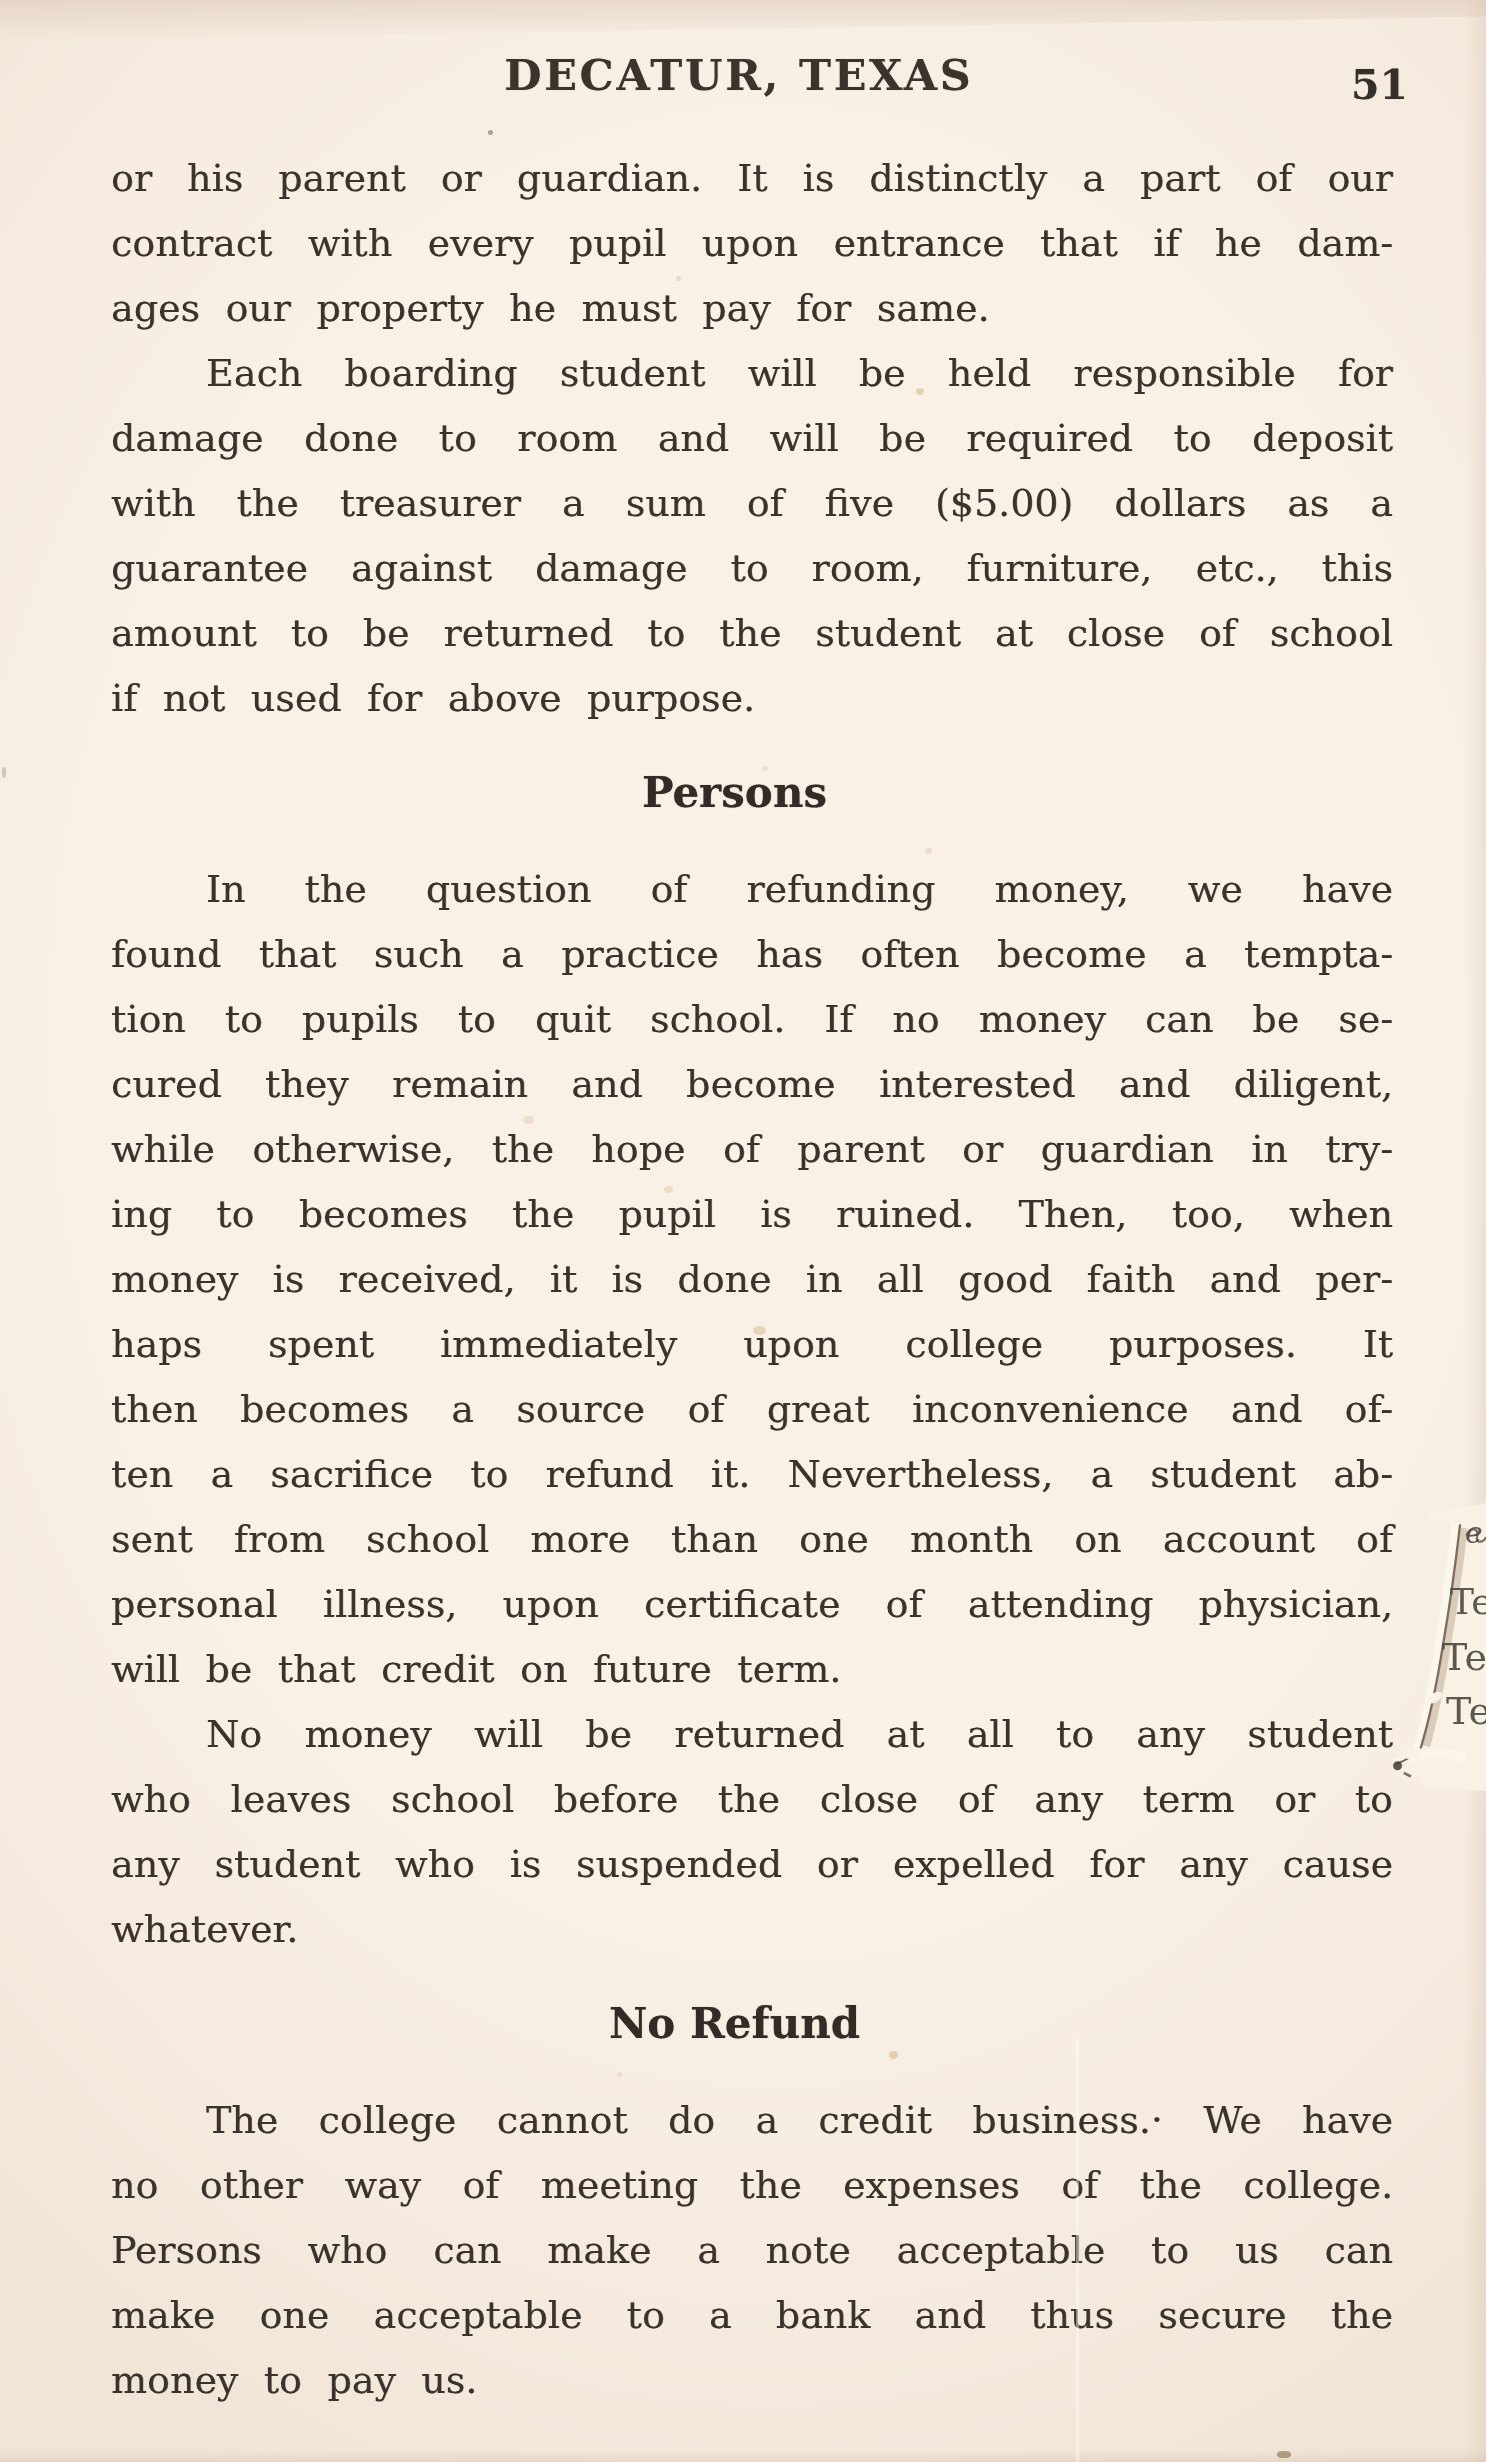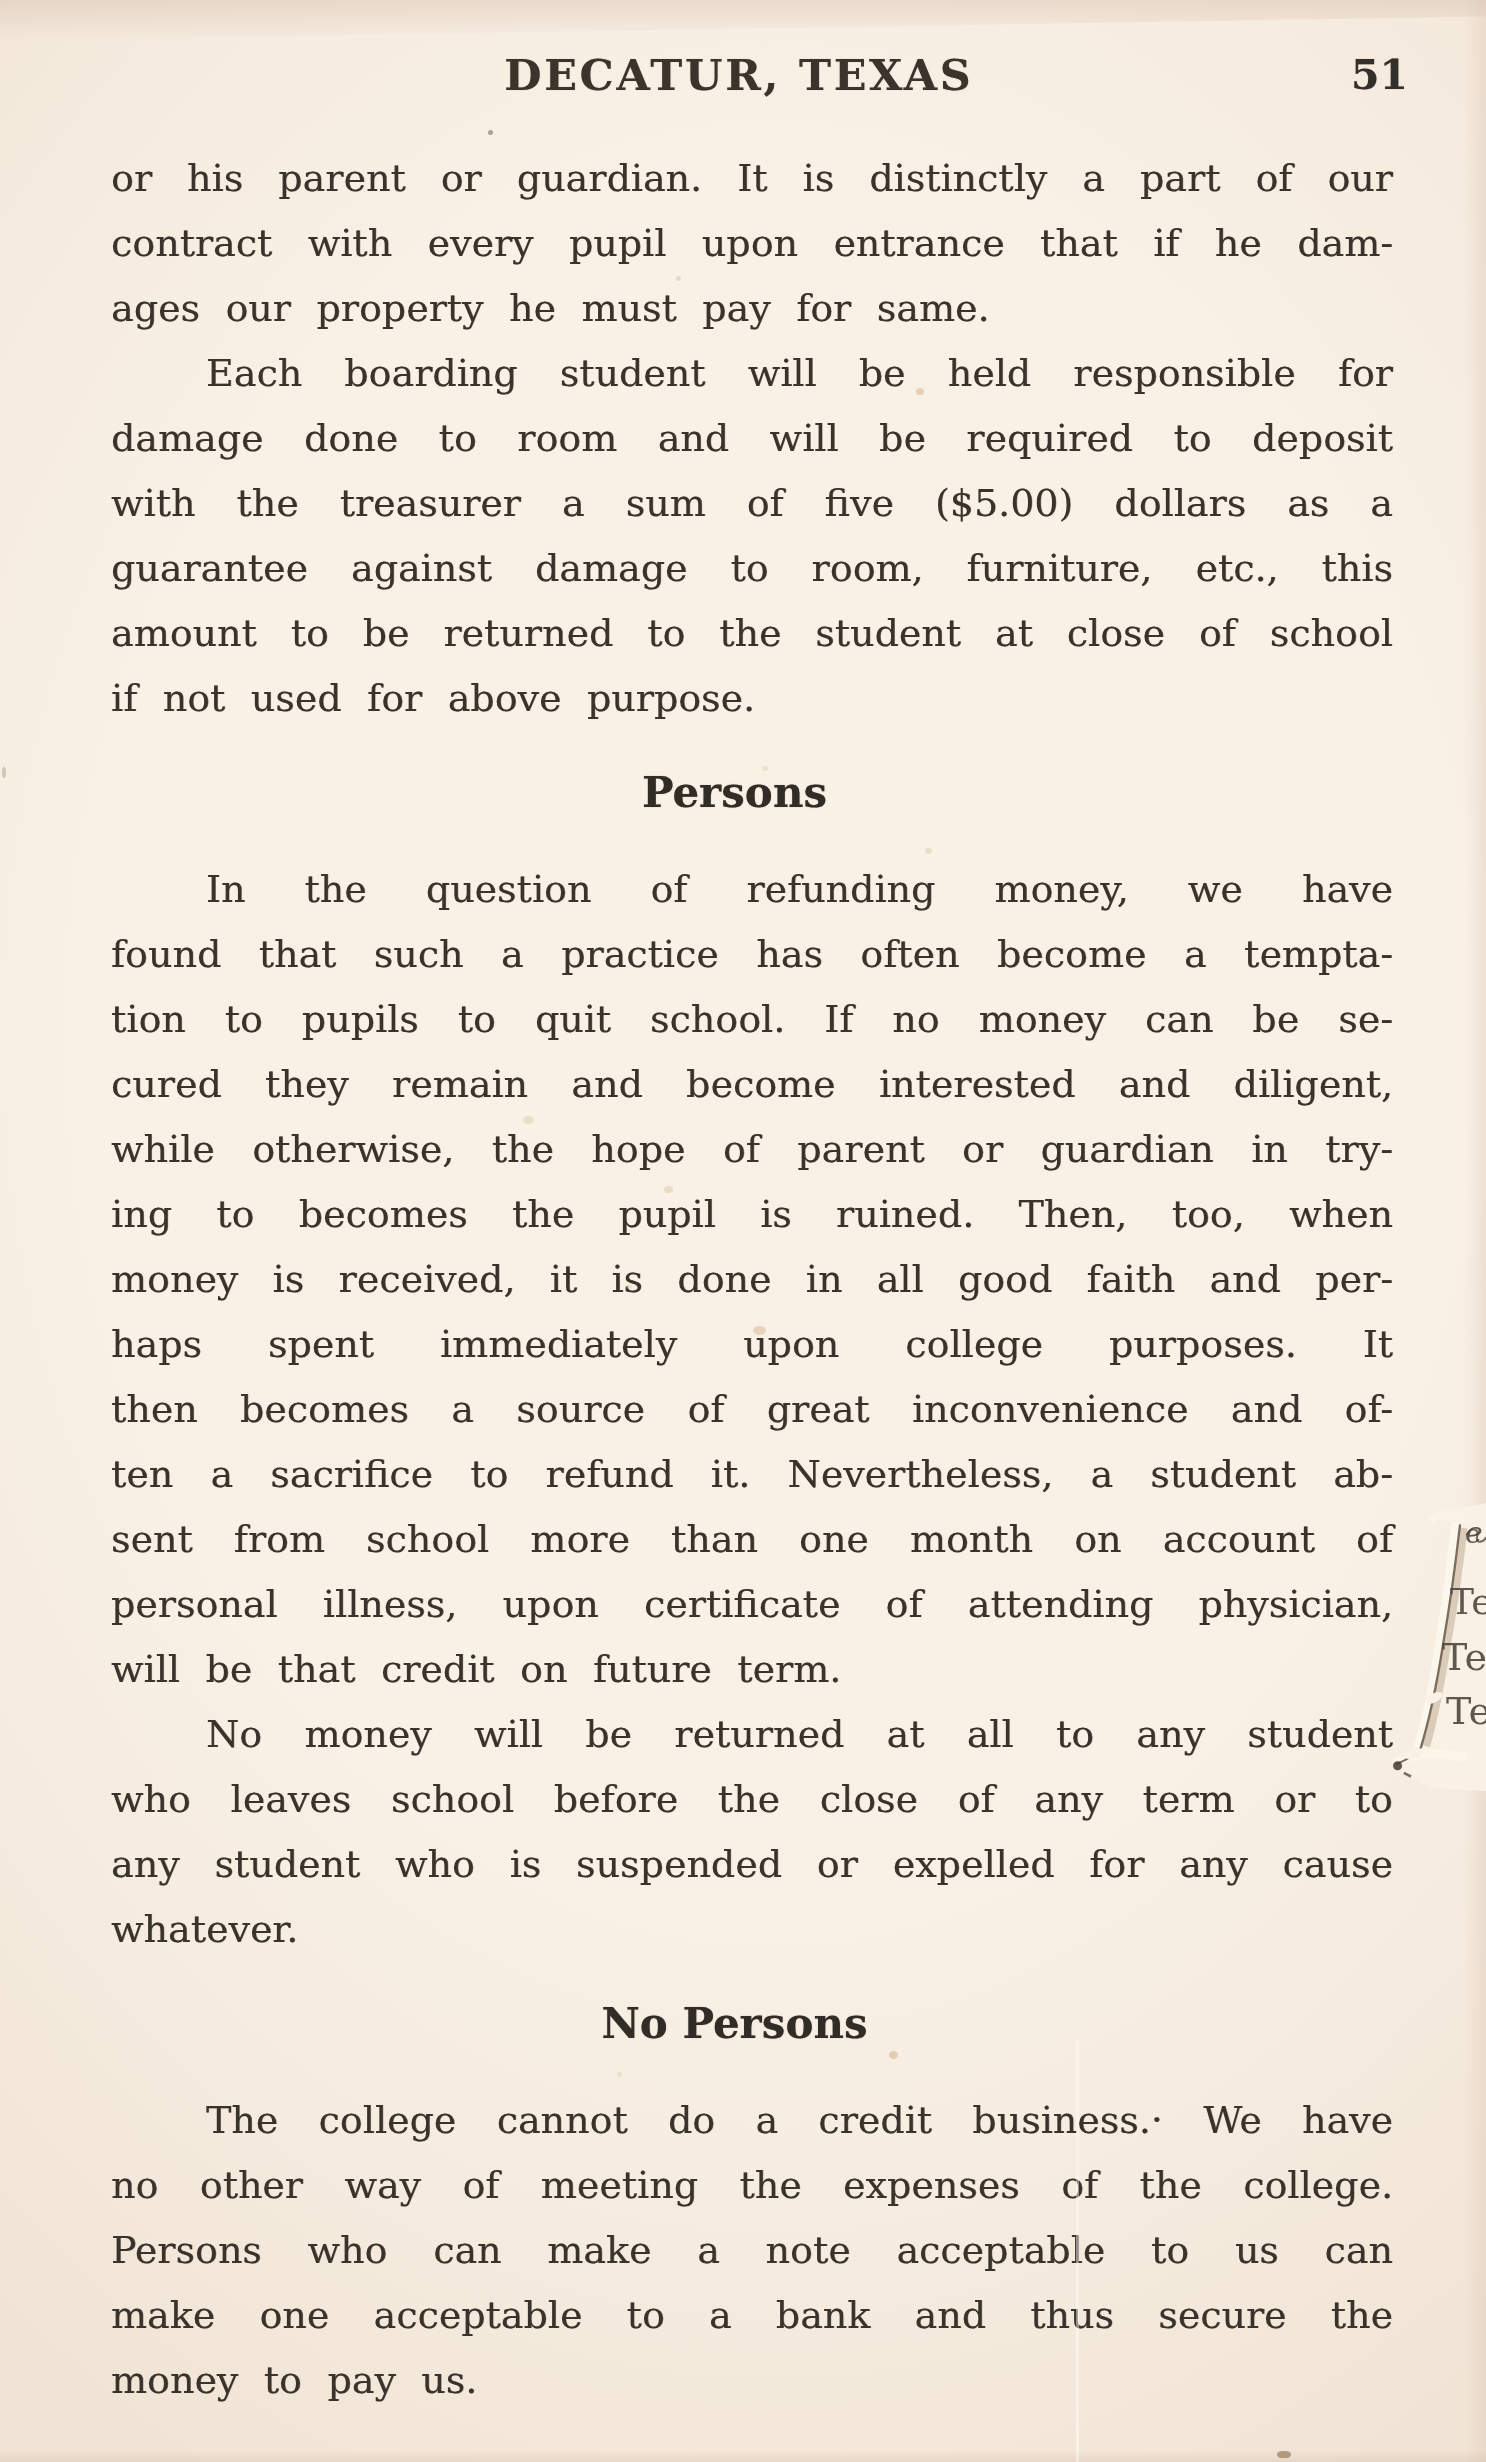--- a/index.html
+++ b/index.html
@@ -33,21 +33,21 @@
   }
   
   .header{position:absolute;top:48px;left:0;width:100%;height:57px;}
   .header-title{
     position:absolute;left:50%;top:0;transform:translateX(-51%);
     font-size:43px;font-weight:bold;letter-spacing:2.7px;line-height:54px;
     color:#3a342d;text-shadow:0 0 0.9px rgba(58,52,45,.45);
     white-space:nowrap;
   }
   .page-number{
-    position:absolute;right:79px;top:0;
+    position:absolute;right:79px;top:10px;
     font-size:41px;font-weight:bold;line-height:54px;
     color:#352f29;text-shadow:0 0 0.9px rgba(58,52,45,.45);
   }
   
   .textcol{position:absolute;left:76px;top:146px;width:1317px;}
   .line{
     font-size:38px;line-height:65px;height:65px;
     text-align:justify;text-align-last:justify;
     word-spacing:5.4px;
     color:#39332c;text-shadow:0.5px 0 0.5px rgba(57,51,44,.5);
@@ -120,21 +120,21 @@
       <div class="line">haps spent immediately upon college purposes. It</div>
       <div class="line">then becomes a source of great inconvenience and of-</div>
       <div class="line">ten a sacrifice to refund it. Nevertheless, a student ab-</div>
       <div class="line">sent from school more than one month on account of</div>
       <div class="line">personal illness, upon certificate of attending physician,</div>
       <div class="line last">will be that credit on future term.</div>
       <div class="line indent">No money will be returned at all to any student</div>
       <div class="line">who leaves school before the close of any term or to</div>
       <div class="line">any student who is suspended or expelled for any cause</div>
       <div class="line last">whatever.</div>
-      <div class="heading">No Persons</div>
+      <div class="heading">No Refund</div>
       <div class="line indent">The college cannot do a credit business.· We have</div>
       <div class="line">no other way of meeting the expenses of the college.</div>
       <div class="line">Persons who can make a note acceptable to us can</div>
       <div class="line">make one acceptable to a bank and thus secure the</div>
       <div class="line last">money to pay us.</div>
     </div>
 
   <div class="speck" style="left:488px;top:130px;width:5.4px;height:5.4px;background:#6b5f52;opacity:.55;"></div>
   <div class="speck" style="left:916px;top:388px;width:8px;height:7.2px;background:#c8a87e;opacity:.45;"></div>
   <div class="speck" style="left:676px;top:276px;width:5.4px;height:5.4px;background:#cfb28a;opacity:.38;"></div>

